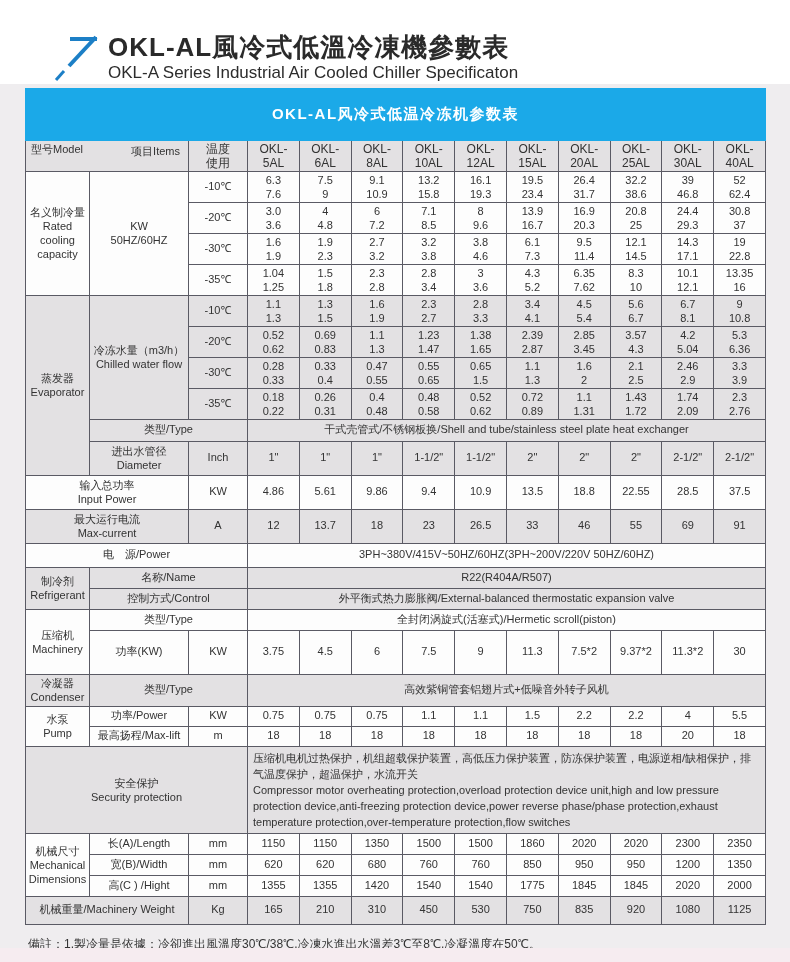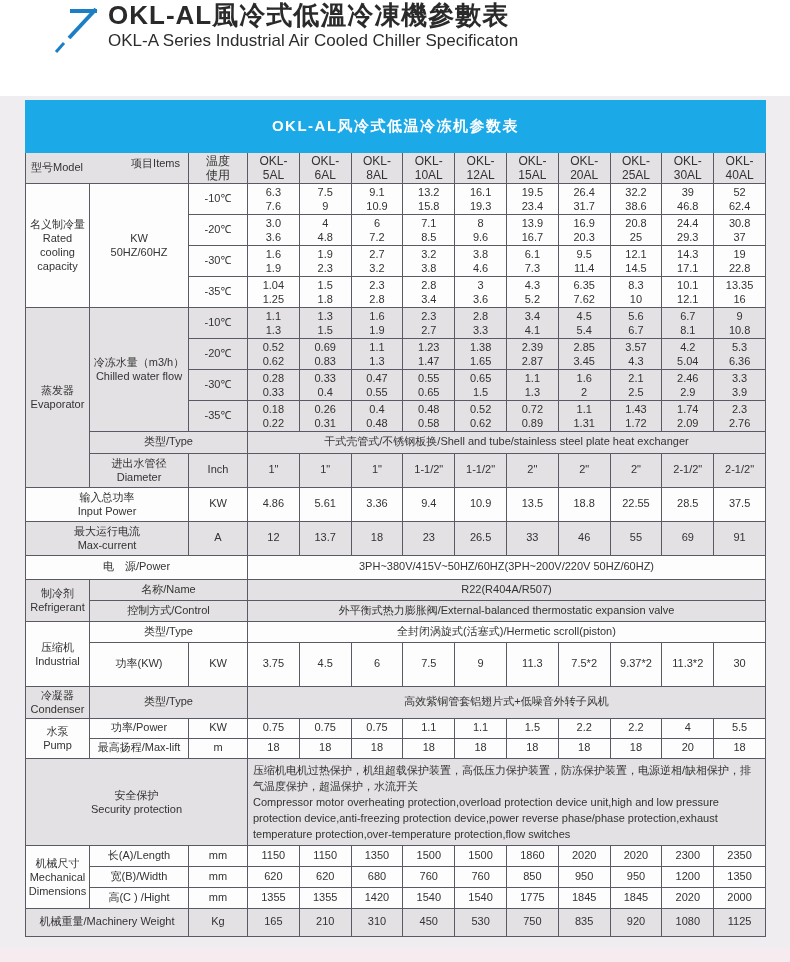--- a/index.html
+++ b/index.html
@@ -13,22 +13,22 @@
   body{
     width:790px;height:962px;
     background:#efedef;
     font-family:"Liberation Sans",sans-serif;
     color:#333;
     position:relative;
   }
   
   .titlebar{
     background:#ffffff;
-    height:96px;
-    display:flex;align-items:flex-start;
+    height:84px;
+    display:flex;align-items:flex-end;
     padding-left:52px;
   }
   .logo{width:52px;height:56px;flex:0 0 52px;margin-right:4px;}
   .title-texts{display:flex;flex-direction:column;}
   .title-cn{font-size:26px;font-weight:bold;color:#2a2a2a;letter-spacing:1px;line-height:30px;}
   .title-en{font-size:17px;color:#2c2c2c;line-height:22px;}
   
   .table-wrap{padding:4px 25px 0 25px;}
   table{
     border-collapse:collapse;table-layout:fixed;
@@ -62,21 +62,21 @@
   tr.r-dim{height:21px}
   tr.r-wt{height:28px}
   td.corner{
     position:relative;padding:0;
     background-image:linear-gradient(to bottom right,
       transparent calc(50% - 0.7px),
       var(--border) calc(50% - 0.7px),
       var(--border) calc(50% + 0.7px),
       transparent calc(50% + 0.7px));
   }
-  td.corner .m{position:absolute;left:5px;bottom:8px;font-size:11px;}
+  td.corner .m{position:absolute;left:5px;bottom:14px;font-size:11px;}
   td.corner .i{position:absolute;right:8px;top:4px;font-size:11px;}
   td.sec-text{
     text-align:left;padding:3px 5px;line-height:1.4;font-size:11px;
     white-space:normal;
   }
   td.label-col{font-size:11px;margin-top:28px;}
   
   .notes{padding:10px 25px 0 28px;font-size:12px;color:#333;line-height:19px;}
   .notes .nl{white-space:normal;}
   .notes .ind{padding-left:28px;}
@@ -546,21 +546,21 @@
           <td>2-1/2"</td>
         </tr>
         <tr class="r-inp">
           <td colspan="2">
             <div>输入总功率</div>
             <div>Input Power</div>
           </td>
           <td>KW</td>
           <td>4.86</td>
           <td>5.61</td>
-          <td>3.36</td>
+          <td>9.86</td>
           <td>9.4</td>
           <td>10.9</td>
           <td>13.5</td>
           <td>18.8</td>
           <td>22.55</td>
           <td>28.5</td>
           <td>37.5</td>
         </tr>
         <tr class="r-inp sb">
           <td colspan="2">
@@ -591,21 +591,21 @@
           <td colspan="2">名称/Name</td>
           <td colspan="10">R22(R404A/R507)</td>
         </tr>
         <tr class="r-sm sb">
           <td colspan="2">控制方式/Control</td>
           <td colspan="10">外平衡式热力膨胀阀/External-balanced thermostatic expansion valve</td>
         </tr>
         <tr class="r-sm">
           <td class="label-col" rowspan="2">
             <div>压缩机</div>
-            <div>Industrial</div>
+            <div>Machinery</div>
           </td>
           <td colspan="2">类型/Type</td>
           <td colspan="10">全封闭涡旋式(活塞式)/Hermetic scroll(piston)</td>
         </tr>
         <tr class="r-cpow">
           <td>功率(KW)</td>
           <td>KW</td>
           <td>3.75</td>
           <td>4.5</td>
           <td>6</td>

